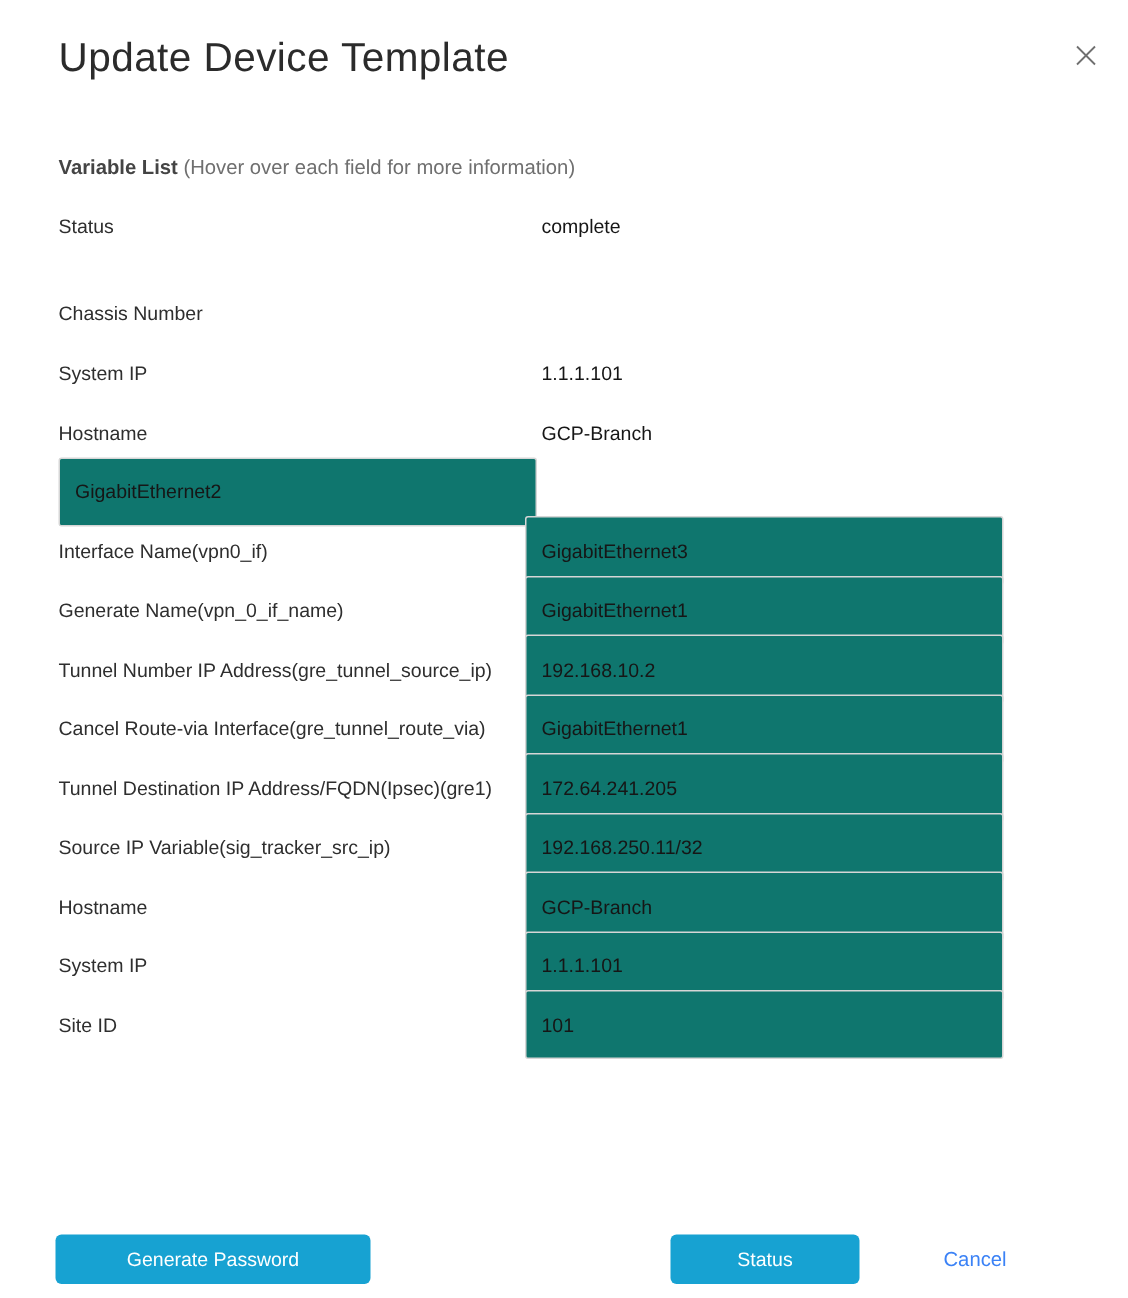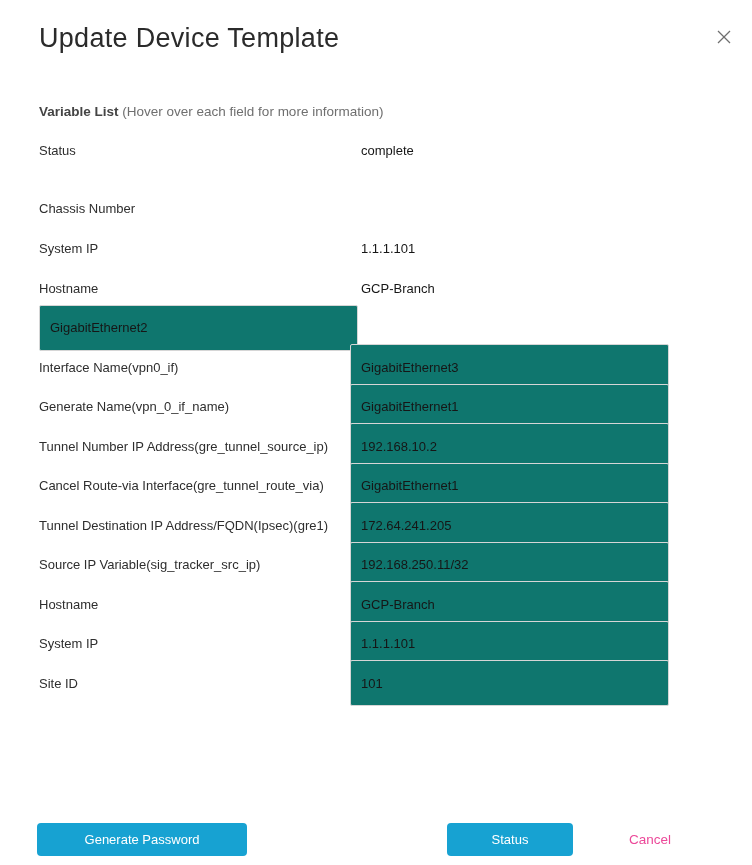--- a/index.html
+++ b/index.html
@@ -167,16 +167,16 @@
       </div>
       <div class="row input-row">
         <div class="row-label">Site ID</div>
         <input type="text" class="row-input" value="101" style="">
       </div>
     </div>
 
   <div class="footer">
     <button class="btn btn-generate" style="background: rgb(23, 162, 210); margin-left: 37px;">Generate Password</button>
     <button class="btn btn-update" style="background: rgb(23, 162, 210);">Status</button>
-    <button class="link-cancel" style="color: #ec4899; text-align: center;">Cancel</button>
+    <button class="link-cancel" style="color: #3b82f6; text-align: center;">Cancel</button>
   </div>
 
 </div>
 
 </body></html>

